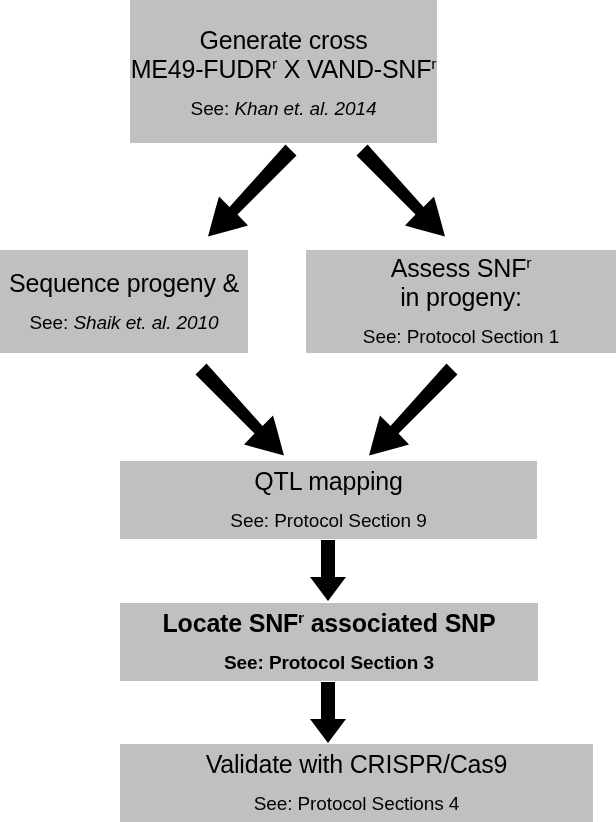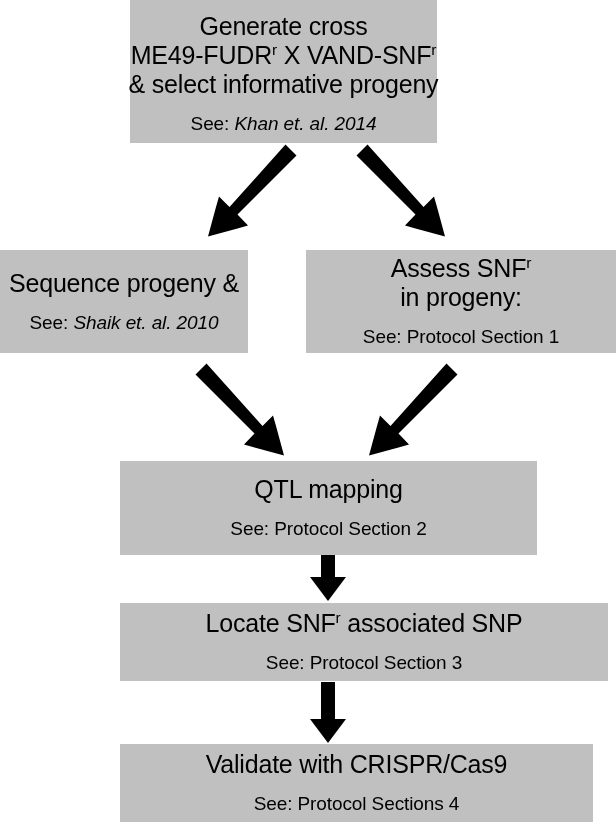--- a/index.html
+++ b/index.html
@@ -47,22 +47,22 @@
   sup {
     font-size: 0.62em;
     vertical-align: super;
     line-height: 0;
   }
 
   
   #node-cross      { left: 130px; top: 0px;   width: 307px; height: 143px; padding-top: 4px; }
   #node-sequence   { left: 0px;   top: 250px; width: 248px; height: 103px; }
   #node-assess     { left: 306px; top: 250px; width: 310px; height: 103px; }
-  #node-qtl        { left: 120px; top: 461px; width: 417px; height: 94px; }
-  #node-locate     { left: 120px; top: 603px; width: 488px; height: 78px; }
+  #node-qtl        { left: 120px; top: 461px; width: 417px; height: 78px; }
+  #node-locate     { left: 120px; top: 603px; width: 418px; height: 78px; font-weight: bold; }
   #node-validate   { left: 120px; top: 744px; width: 473px; height: 78px; }
 
   
   #arrow-layer {
     position: absolute;
     left: 0; top: 0;
     width: 616px;
     height: 822px;
     pointer-events: none;
   }
@@ -100,38 +100,37 @@
     </g>
 
     <g>
       <polygon class="arrow-shape" points="321.0,682.0 335.0,682.0 335.0,719.0 346.0,719.0 328.0,743.0 310.0,719.0 321.0,719.0"></polygon>
     </g>
   </svg>
 
   <div class="node" id="node-cross">
     <div class="main-line">Generate cross</div>
     <div class="main-line"><span>ME49-FUDR</span><sup>r</sup><span> X VAND-SNF</span><sup>r</sup></div>
-    <div class="main-line">&amp; select informative progeny</div>
     <div class="ref-line"><span>See: </span><span class="cite">Khan et. al. 2014</span></div>
   </div>
 
   <div class="node" id="node-sequence">
     <div class="main-line">Sequence progeny &amp;</div>
     <div class="ref-line"><span>See: </span><span class="cite">Shaik et. al. 2010</span></div>
   </div>
 
   <div class="node" id="node-assess">
     <div class="main-line"><span>Assess SNF</span><sup>r</sup></div>
     <div class="main-line">in progeny:</div>
     <div class="ref-line"><span>See: </span><span>Protocol Section 1</span></div>
   </div>
 
   <div class="node" id="node-qtl">
     <div class="main-line">QTL mapping</div>
-    <div class="ref-line"><span>See: </span><span>Protocol Section 2</span></div>
+    <div class="ref-line"><span>See: </span><span>Protocol Section 9</span></div>
   </div>
 
   <div class="node" id="node-locate">
     <div class="main-line"><span>Locate SNF</span><sup>r</sup><span> associated SNP</span></div>
     <div class="ref-line"><span>See: </span><span>Protocol Section 3</span></div>
   </div>
 
   <div class="node" id="node-validate">
     <div class="main-line">Validate with CRISPR/Cas9</div>
     <div class="ref-line"><span>See: </span><span>Protocol Sections 4</span></div>

